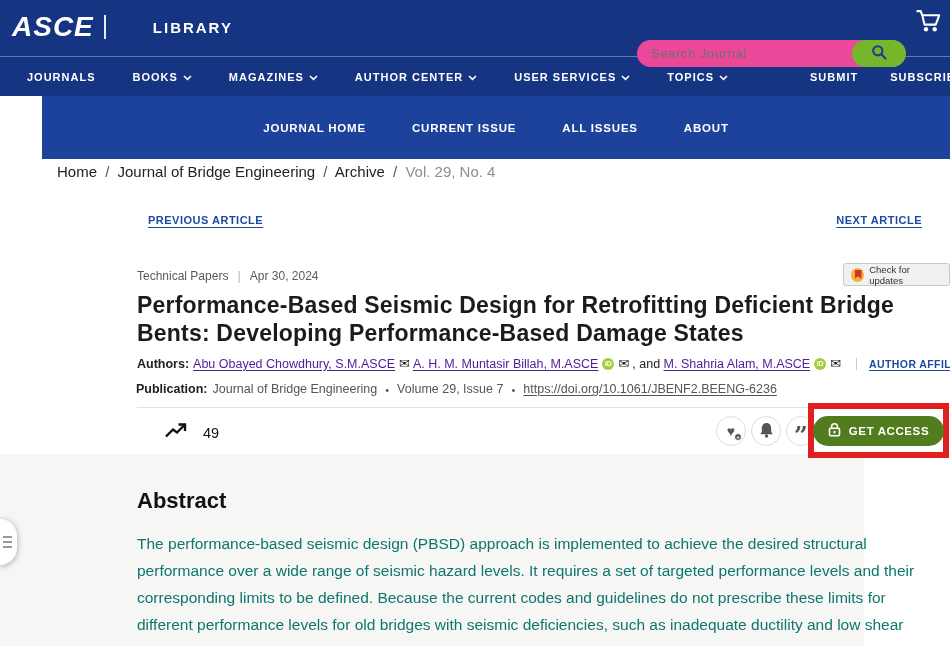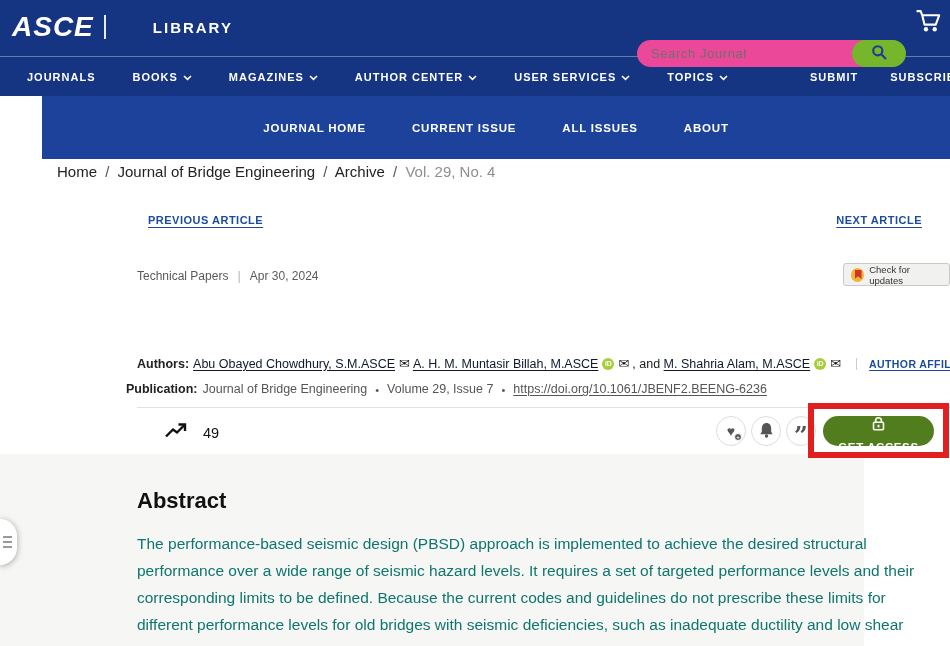--- a/index.html
+++ b/index.html
@@ -55,29 +55,29 @@
   .cfu-icon { position:relative; width:14px; height:14px; border-radius:50%; background:#F1B434; }
   .cfu-mark { position:absolute; left:3.5px; top:2.5px; width:7px; height:9px; background:#D6312B;
     clip-path:polygon(0 0, 100% 0, 100% 100%, 50% 70%, 0 100%); }
   .cfu-text { font-size:9.5px; color:#333; }
 
   .article-title { position:absolute; top:291px; left:137px; width:772px; font-size:23px; font-weight:bold;
     color:#1b1b1b; line-height:28px; letter-spacing:.2px; }
 
   .authors-row { position:absolute; top:356px; left:137px; font-size:12.5px; color:#222; display:flex; align-items:center; flex-wrap:nowrap; }
   .authors-label { font-weight:bold; margin-right:4px; }
-  .author-link { color:#0f172a; text-decoration:underline; text-underline-offset:2px; cursor:pointer; white-space:nowrap; }
+  .author-link { color:#4c1d95; text-decoration:underline; text-underline-offset:2px; cursor:pointer; white-space:nowrap; }
   .mail-icon { font-size:13px; color:#1b1b1b; margin:0 3px 0 4px; cursor:pointer; }
   .orcid-icon { display:inline-flex; align-items:center; justify-content:center; width:12px; height:12px; border-radius:50%;
     background:#A6CE39; color:#fff; font-size:7px; font-weight:bold; margin-left:4px; cursor:pointer; }
   .and-sep { white-space:pre; }
   .affil-link { font-size:10.5px; font-weight:bold; letter-spacing:.4px; color:#1B4A9E; text-decoration:underline;
     text-underline-offset:2px; margin-left:12px; padding-left:12px; border-left:1px solid #ccc; cursor:pointer; white-space:nowrap; }
 
-  .pub-row { position:absolute; top:382px; left:126px; font-size:12.5px; color:#555; display:flex; align-items:flex-end; }
+  .pub-row { position:absolute; top:382px; left:136px; font-size:12.5px; color:#555; display:flex; align-items:flex-end; }
   .pub-label { font-weight:bold; color:#222; margin-right:5px; }
   .pub-bullet { padding:0 8px; font-size:11px; }
   .doi-link { color:#555; text-decoration:underline; text-underline-offset:2px; cursor:pointer; }
 
   .rule { position:absolute; top:407px; left:137px; right:0; border-top:1px solid #e2e2e0; }
 
   
   .metric { position:absolute; top:422px; left:165px; display:flex; align-items:center; gap:16px; }
   .metric-count { font-size:14.5px; color:#111; }
   .action-circle { position:absolute; top:416px; width:30px; height:30px; border-radius:50%; background:#fff;
@@ -86,21 +86,21 @@
   .heart-wrap { position:relative; width:16px; height:15px; }
   .heart-glyph { font-size:14px; color:#555; line-height:15px; }
   .heart-plus { position:absolute; right:-3px; bottom:-2px; width:8px; height:8px; border-radius:50%; background:#555;
     border:1.5px solid #fff; color:#fff; font-size:6px; line-height:7px; text-align:center; font-weight:bold; }
   .cite-glyph { font-family:"DejaVu Serif", serif; font-size:24px; font-weight:bold; color:#555; line-height:10px; margin-top:10px; }
 
   .red-box { position:absolute; left:808px; top:403px; width:141px; height:55px; border:6px solid #E02020; background:transparent;
     display:flex; align-items:center; justify-content:center; z-index:5; }
   .access-btn { display:flex; align-items:center; gap:8px; height:30px; padding:0 15px; background:#527D1E; border:none;
     border-radius:15px; color:#fff; font-family:"Liberation Sans",sans-serif; font-size:11.5px; font-weight:bold;
-    letter-spacing:.6px; cursor:pointer; white-space:nowrap;flex-direction:column; }
+    letter-spacing:.6px; cursor:pointer; white-space:nowrap; }
 
   
   .abstract-section { position:absolute; top:454px; left:0; width:864px; height:192px; background:#F6F6F4; }
   .abstract-heading { position:absolute; top:34px; left:137px; font-size:22px; font-weight:bold; color:#111; }
   .abstract-text { position:absolute; top:76px; left:137px; width:782px; font-size:15.5px; color:#0f766e; line-height:27px; }
 
   
   .side-handle { position:absolute; left:0; top:519px; width:17px; height:46px; background:#fff;
     border-radius:0 23px 23px 0; box-shadow:0 1px 6px rgba(0,0,0,.35); display:flex; flex-direction:column;
     align-items:flex-start; justify-content:center; gap:3px; padding-left:3px; cursor:pointer; z-index:6; }
@@ -213,20 +213,21 @@
     <span>Apr 30, 2024</span>
   </div>
 
   <div class="cfu-badge">
     <span class="cfu-icon">
         <span class="cfu-mark"></span>
       </span>
     <span class="cfu-text">Check for updates</span>
   </div>
 
+  <h1 class="article-title">Performance-Based Seismic Design for Retrofitting Deficient Bridge Bents: Developing Performance-Based Damage States</h1>
 
   <div class="authors-row">
     <span class="authors-label">Authors:</span>
     <span class="author-link">Abu Obayed Chowdhury, S.M.ASCE</span>
     <span class="mail-icon">✉</span>
     <span class="author-link">A. H. M. Muntasir Billah, M.ASCE</span>
     <span class="orcid-icon">iD</span>
     <span class="mail-icon">✉</span>
     <span class="and-sep">, and </span>
     <span class="author-link">M. Shahria Alam, M.ASCE</span>

